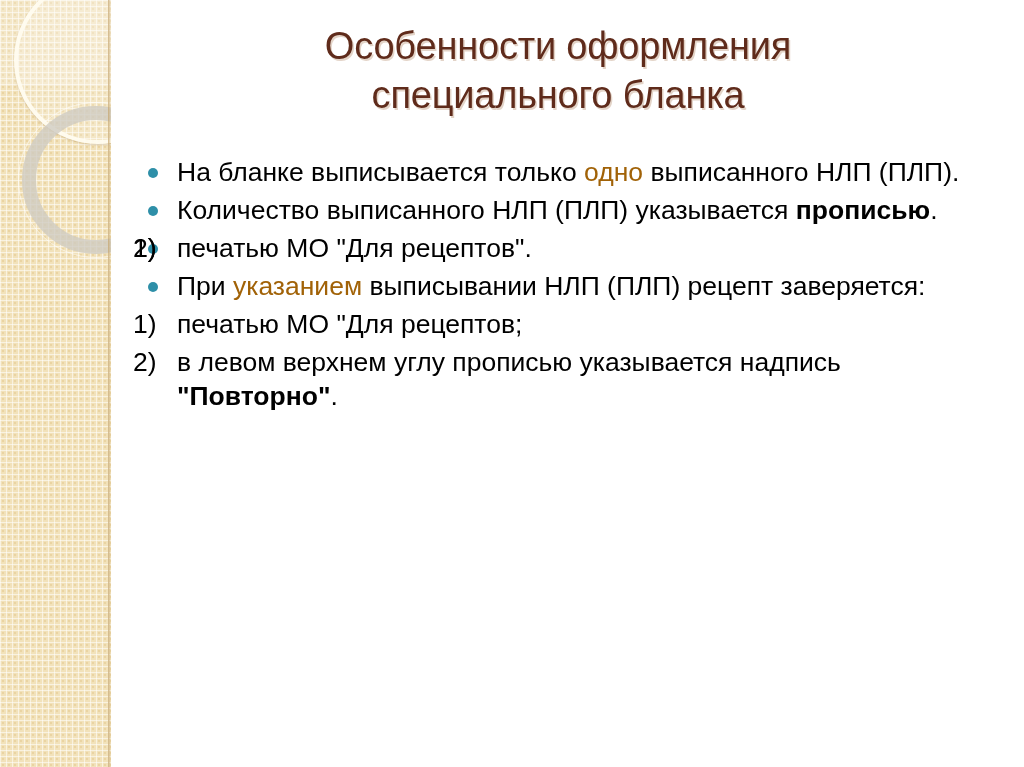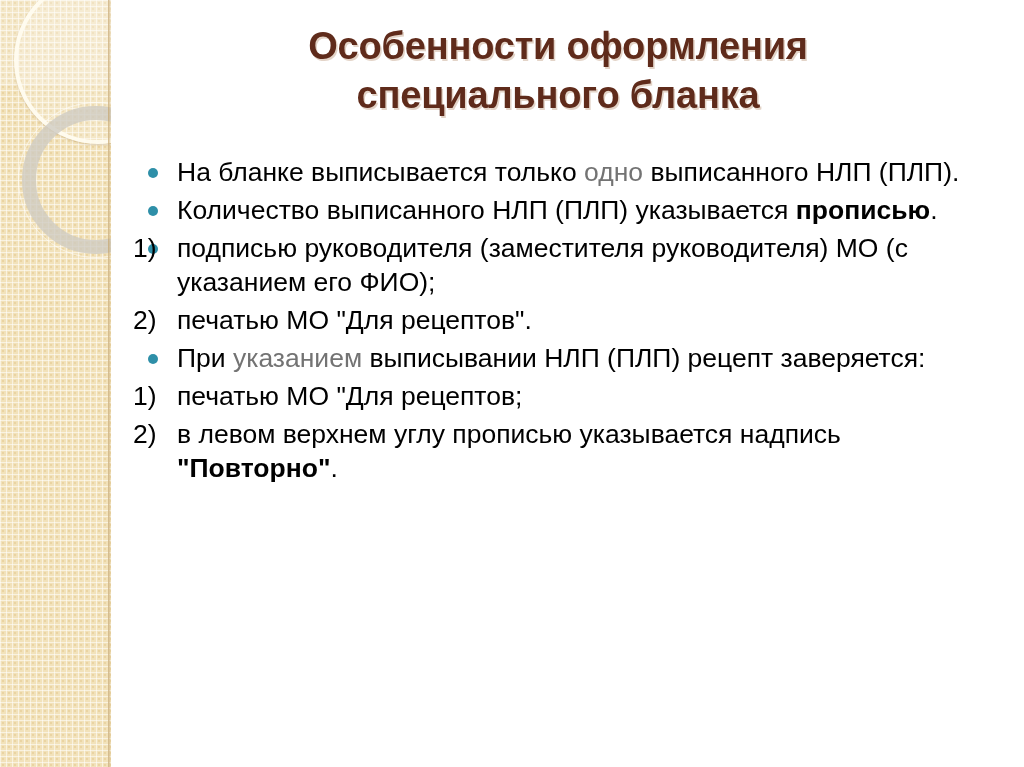--- a/index.html
+++ b/index.html
@@ -101,21 +101,21 @@
 
   
   .title {
     position: absolute;
     left: 17px;
     top: 22px;
     width: 860px;
     text-align: center;
     font-size: 38px;
     line-height: 49px;
-    font-weight: bold;
+    font-weight: normal;
     color: #5f2b1b;
     text-shadow: 1.5px 1.5px 0 rgba(222,205,190,.85);
     letter-spacing: -0.2px;
   }
   .title-line { display: block; }
 
   
   .body-list {
     position: absolute;
     left: 12px;
@@ -150,21 +150,21 @@
     padding-left: 54px;
   }
   .item.numbered .num-marker {
     position: absolute;
     left: 10px;
     top: 0;
     width: 44px;
     text-align: left;
   }
 
-  .hl-red { color: #737373; }
+  .hl-red { color: #a16207; }
   .hl-bold { font-weight: bold; }
 </style>
 </head>
 <body>
 
 <div class="slide">
 
   <div class="deco-panel">
     <div class="band"></div>
     <div class="ring ring-cream-fill"></div>
@@ -178,21 +178,21 @@
 
     <div class="title">
       <span class="title-line">Особенности оформления</span>
       <span class="title-line">специального бланка</span>
     </div>
 
     <div class="body-list" id="body-list">
         <div class="item bullet"><span class="bullet-dot"></span><span><span>На  бланке выписывается только </span><span class="hl-red">одно</span><span> выписанного НЛП (ПЛП).</span></span></div>
         <div class="item bullet"><span class="bullet-dot"></span><span><span>Количество выписанного НЛП (ПЛП) указывается </span><span class="hl-bold">прописью</span><span>.</span></span></div>
         <div class="item bullet"><span class="bullet-dot"></span></div>
-        <div class="item numbered"><span class="num-marker">1)</span><span><span>подписью руководителя (заместителя руководителя) МО  (с указанием его ФИО);</span></span></div>
+        <div class="item numbered"><span class="num-marker">1)</span></div>
         <div class="item numbered"><span class="num-marker">2)</span><span><span>печатью МО  "Для рецептов".</span></span></div>
         <div class="item bullet"><span class="bullet-dot"></span><span><span>При </span><span class="hl-red">указанием</span><span> выписывании  НЛП (ПЛП) рецепт заверяется:</span></span></div>
         <div class="item numbered"><span class="num-marker">1)</span><span><span>печатью МО "Для рецептов;</span></span></div>
         <div class="item numbered"><span class="num-marker">2)</span><span><span>в левом верхнем углу прописью указывается надпись </span><span class="hl-bold">"Повторно"</span><span>.</span></span></div>
       </div>
 
   </div>
 </div>
 
 </body></html>

